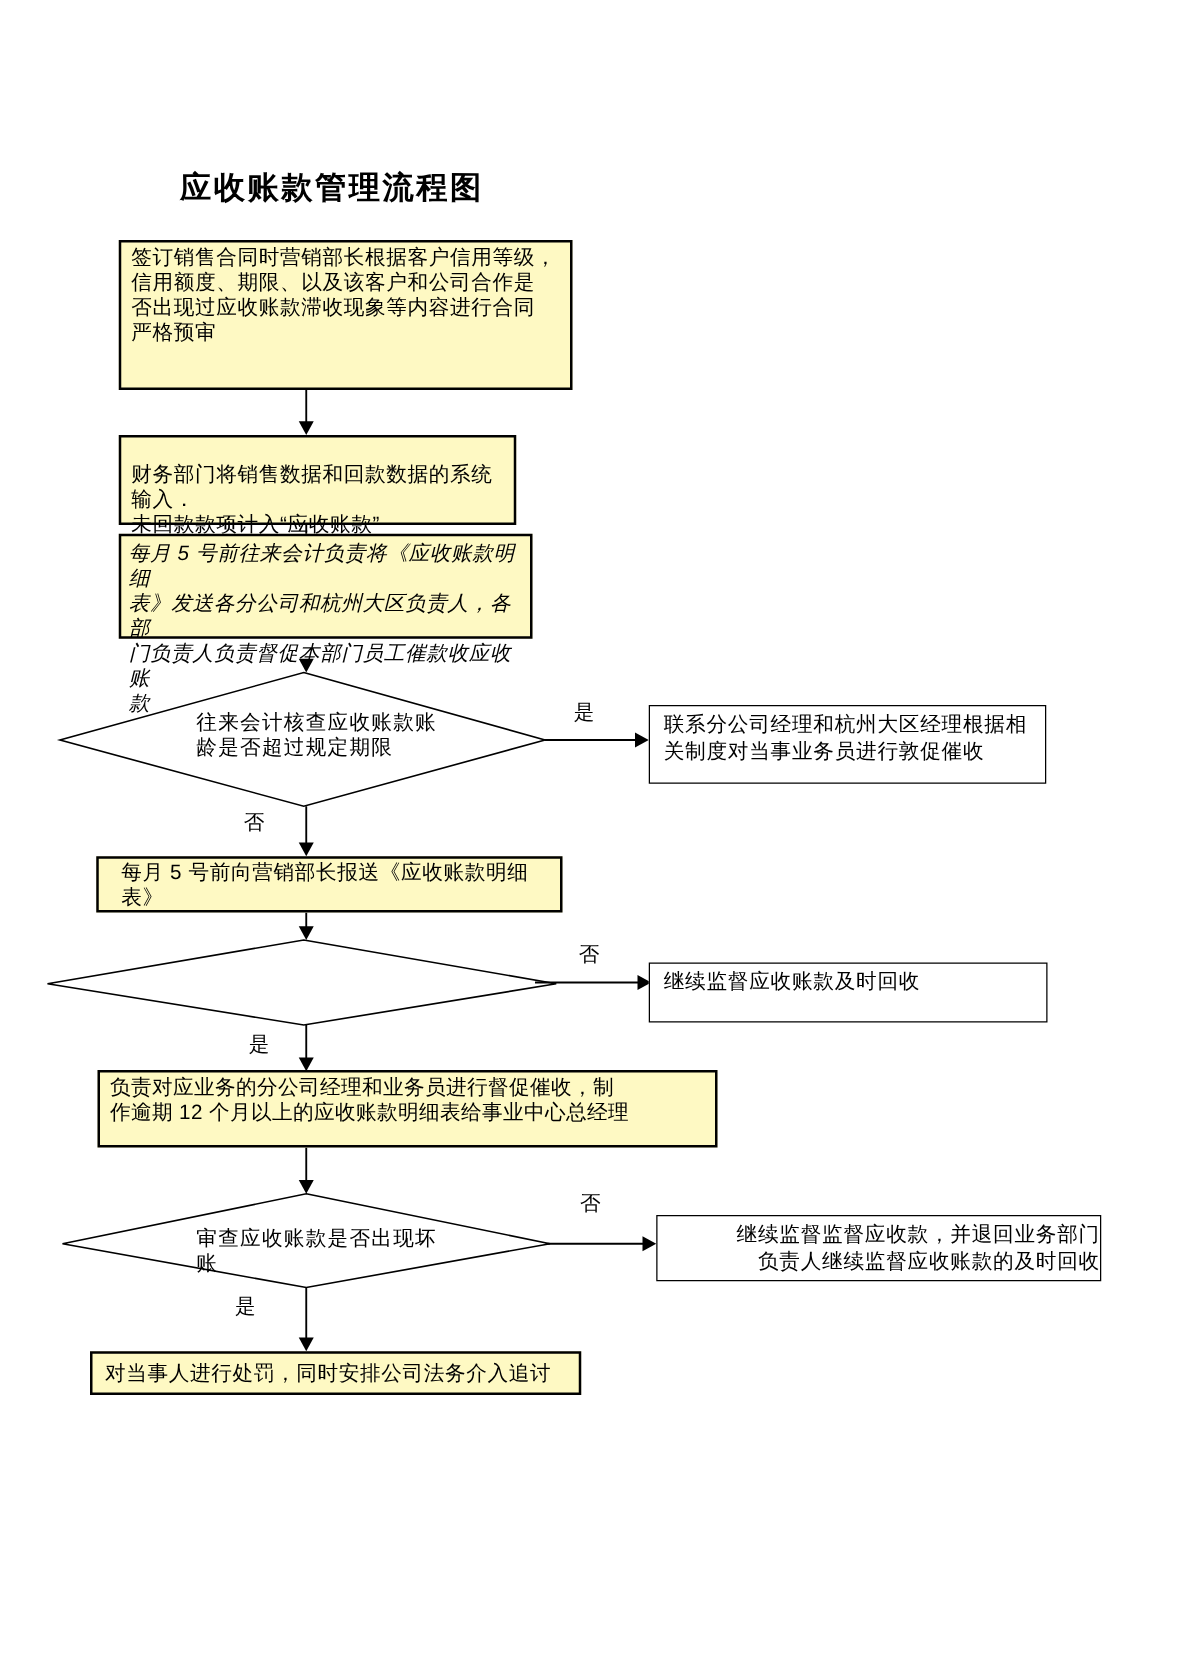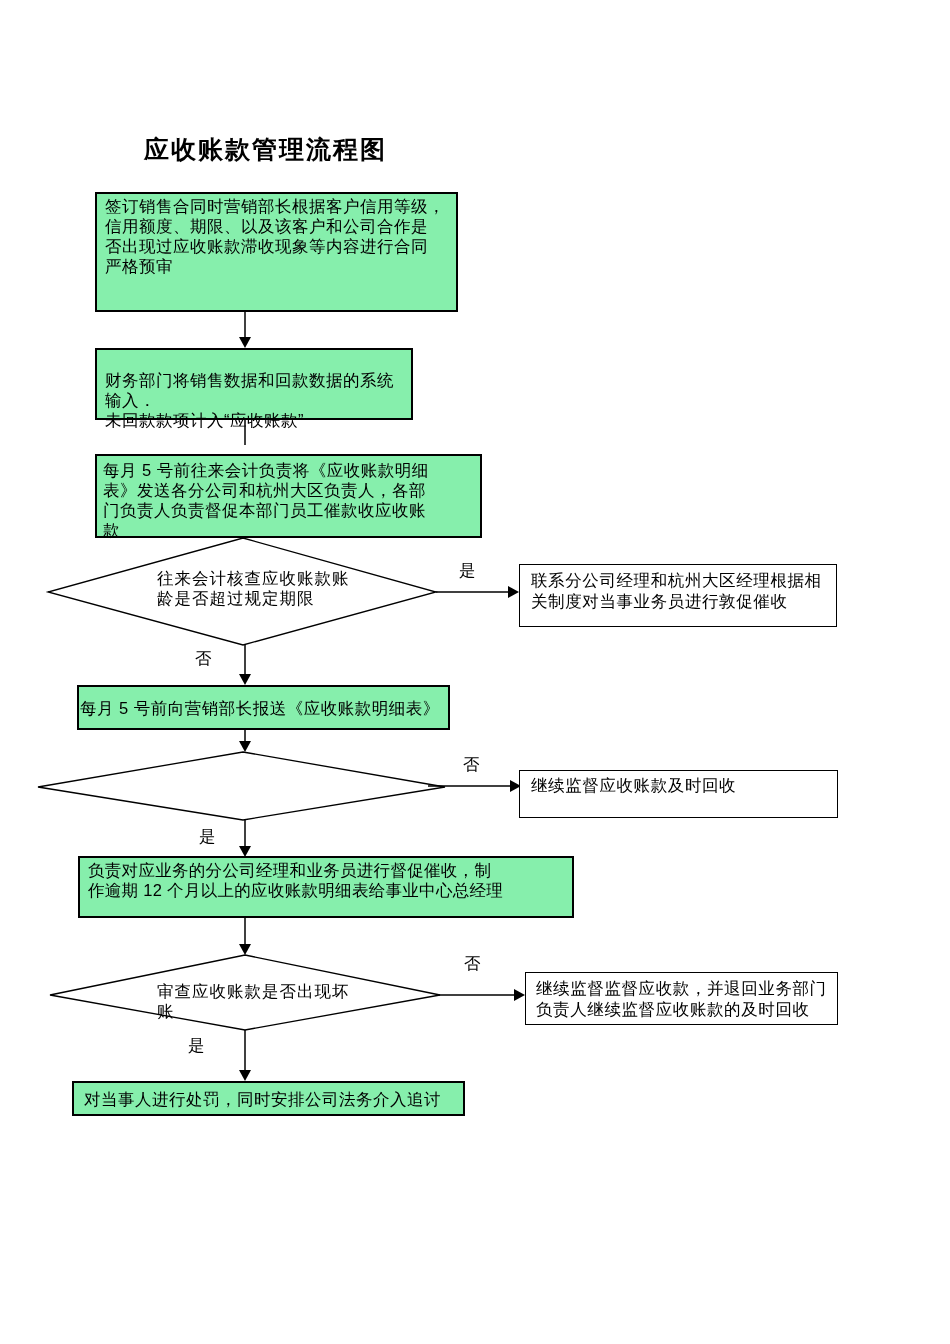--- a/index.html
+++ b/index.html
@@ -14,21 +14,21 @@
   #wires{position:absolute;left:0;top:0;width:950px;height:1344px;}
   .title{
     position:absolute;
     font-size:25px;font-weight:bold;letter-spacing:2px;
     white-space:nowrap;
   }
   .pbox{
     position:absolute;
     border:2px solid #000;
     box-sizing:border-box;
-    background:#86efac;
+    background:#fef9c3;
     font-size:16.5px;line-height:20px;letter-spacing:0.5px;
     white-space:pre-line;
   }
   .sbox{
     position:absolute;
     border:1.5px solid #000;
     box-sizing:border-box;
     background:#fff;
     font-size:16.5px;line-height:21px;letter-spacing:0.6px;
     white-space:pre-line;
@@ -92,26 +92,26 @@
   <div class="title" style="left:144px;top:133px;">应收账款管理流程图</div>
 
   <div class="pbox" style="left:95px;top:192px;width:363px;height:120px;padding:2px 8px;">签订销售合同时营销部长根据客户信用等级，
 信用额度、期限、以及该客户和公司合作是
 否出现过应收账款滞收现象等内容进行合同
 严格预审</div>
 
   <div class="pbox" style="left:95px;top:348px;width:318px;height:72px;padding:20px 8px;">财务部门将销售数据和回款数据的系统输入．
 未回款款项计入“应收账款”</div>
 
-  <div class="pbox" style="left:95px;top:454px;width:387px;height:84px;padding:4px 6px;">每月 5 号前往来会计负责将《应收账款明细
+  <div class="pbox" style="left:95px;top:427px;width:331px;height:84px;padding:4px 6px;font-style:italic;">每月 5 号前往来会计负责将《应收账款明细
 表》发送各分公司和杭州大区负责人，各部
 门负责人负责督促本部门员工催款收应收账
 款</div>
 
-  <div class="pbox vcenter" style="left:77px;top:685px;width:373px;height:45px;padding:0 1px;">每月 5 号前向营销部长报送《应收账款明细表》</div>
+  <div class="pbox vcenter" style="left:77px;top:685px;width:373px;height:45px;padding:0 18px;">每月 5 号前向营销部长报送《应收账款明细表》</div>
 
   <div class="pbox" style="left:78px;top:856px;width:496px;height:62px;padding:2px 8px;letter-spacing:0.3px;">负责对应业务的分公司经理和业务员进行督促催收，制
 作逾期 12 个月以上的应收账款明细表给事业中心总经理</div>
 
   <div class="pbox vcenter" style="left:72px;top:1081px;width:393px;height:35px;padding:0 10px;">对当事人进行处罚，同时安排公司法务介入追讨</div>
 
   <div class="dtext" style="left:157px;top:568px;width:215px;">往来会计核查应收账款账
 龄是否超过规定期限</div>
 
 
@@ -125,16 +125,16 @@
   <span class="branch-label" style="left:199px;top:826px;">是</span>
 
   <span class="branch-label" style="left:464px;top:953px;">否</span>
   <span class="branch-label" style="left:188px;top:1035px;">是</span>
 
   <div class="sbox" style="left:519px;top:770px;width:319px;height:48px;padding:4px 6px 0 11px;">继续监督应收账款及时回收</div>
 
   <div class="sbox" style="left:519px;top:564px;width:318px;height:63px;padding:5px 6px 0 11px;">联系分公司经理和杭州大区经理根据相
 关制度对当事业务员进行敦促催收</div>
 
-  <div class="sbox" style="left:525px;top:972px;width:313px;height:53px;padding:5px 0 0 10px;">继续监督监督应收款，并退回业务部门
+  <div class="sbox" style="left:525px;top:972px;width:356px;height:53px;padding:5px 0 0 10px;text-align:right;">继续监督监督应收款，并退回业务部门
 负责人继续监督应收账款的及时回收</div>
 
 </div>
 
 </body></html>

